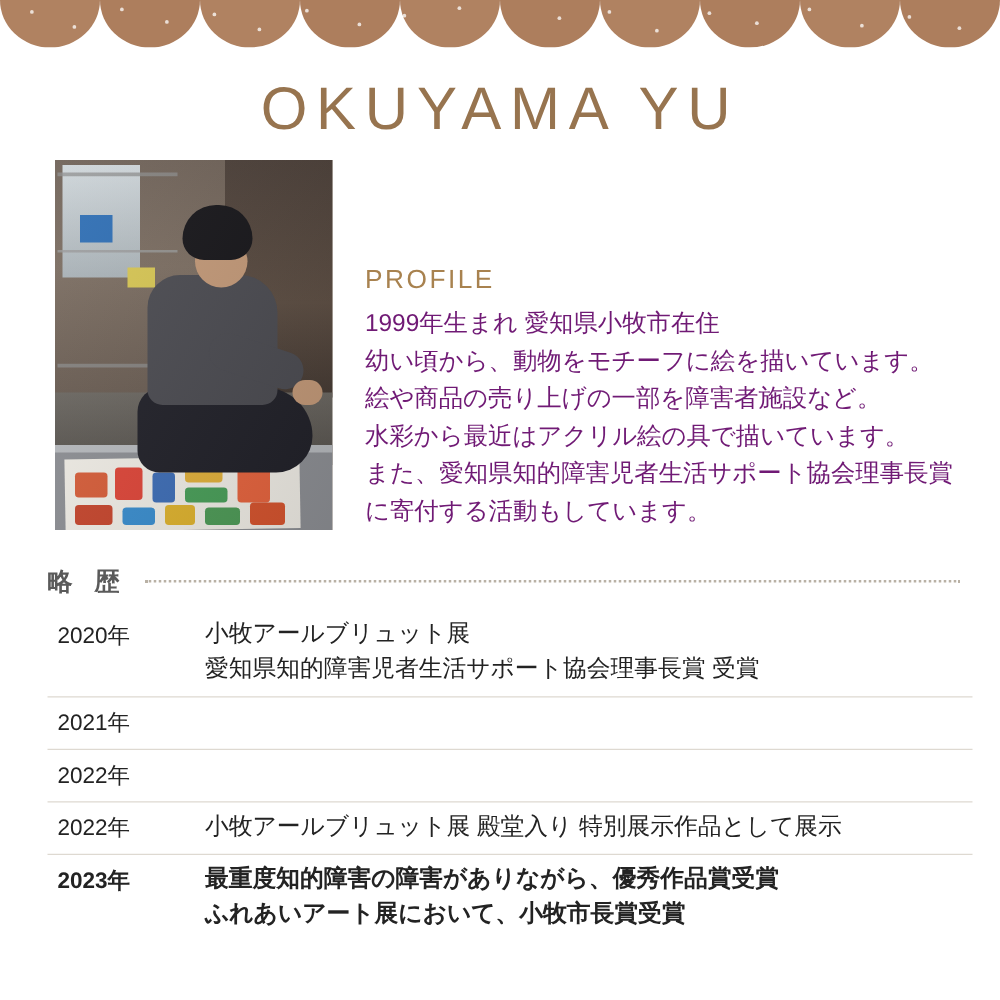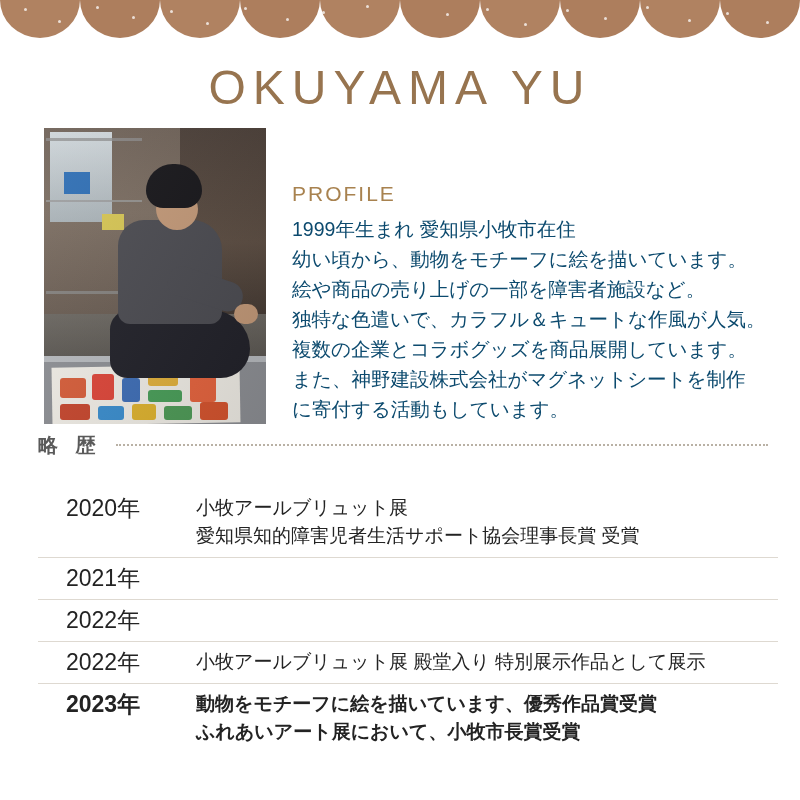--- a/index.html
+++ b/index.html
@@ -204,28 +204,28 @@
   .profile-label {
     font-size: 21px;
     letter-spacing: 2px;
     color: #a8824f;
     margin-bottom: 8px;
     font-weight: 400;
   }
   .profile-line {
     font-size: 19.5px;
     line-height: 30px;
-    color: #0c4a6e;
+    color: #701a75;
     white-space: nowrap;
   }
 
   
   .history-head {
     position: absolute;
-    top: 432px;
+    top: 452px;
     left: 38px;
     width: 730px;
     display: flex;
     align-items: center;
   }
   .history-title {
     font-size: 20px;
     letter-spacing: 6px;
     color: #5a5a5a;
     font-weight: 700;
@@ -246,33 +246,32 @@
   }
   .hrow {
     display: flex;
     align-items: flex-start;
     padding: 6px 0 7px 0;
     border-bottom: 1px solid #ded9d1;
   }
   .hrow:last-child { border-bottom: none; font-weight: bold; }
   .hyear {
     flex: 0 0 118px;
-    font-size: 23px;
+    font-size: 18px;
     color: #232323;
     padding-left: 8px;
     line-height: 28px;
-    margin-left: 20px;
   }
   .hdesc {
     flex: 1 1 auto;
     font-size: 19px;
     color: #232323;
     line-height: 28px;
   }
-  .hdesc div { white-space: nowrap; margin-left: 12px; }
+  .hdesc div { white-space: nowrap; }
 </style>
 </head>
 <body>
 
 <div class="scallop-band">
   <div class="scallop-row">
     <div class="scallop-dot"></div>
     <div class="scallop-dot"></div>
     <div class="scallop-dot"></div>
     <div class="scallop-dot"></div>
@@ -347,23 +346,22 @@
       <div class="ph-hair"></div>
     </div>
     <div class="ph-glare"></div>
   </div>
 
   <div class="profile-text">
     <div class="profile-label">PROFILE</div>
     <div class="profile-line">1999年生まれ 愛知県小牧市在住</div>
     <div class="profile-line">幼い頃から、動物をモチーフに絵を描いています。</div>
     <div class="profile-line">絵や商品の売り上げの一部を障害者施設など。</div>
-    <div class="profile-line">独特な色遣いで、カラフル＆キュートな作風が人気。</div>
-    <div class="profile-line">複数の企業とコラボグッズを商品展開しています。</div>
-    <div class="profile-line">また、神野建設株式会社がマグネットシートを制作</div>
+    <div class="profile-line">水彩から最近はアクリル絵の具で描いています。</div>
+    <div class="profile-line">また、愛知県知的障害児者生活サポート協会理事長賞</div>
     <div class="profile-line">に寄付する活動もしています。</div>
   </div>
 </div>
 
 <div class="history-head">
   <div class="history-title">略 歴</div>
   <div class="history-dots"></div>
 </div>
 
 <div class="history-list">
@@ -387,18 +385,18 @@
   <div class="hrow">
     <div class="hyear">2022年</div>
     <div class="hdesc">
       <div>小牧アールブリュット展 殿堂入り 特別展示作品として展示</div>
     </div>
   </div>
 
   <div class="hrow">
     <div class="hyear">2023年</div>
     <div class="hdesc">
-      <div>動物をモチーフに絵を描いています、優秀作品賞受賞</div>
+      <div>最重度知的障害の障害がありながら、優秀作品賞受賞</div>
       <div>ふれあいアート展において、小牧市長賞受賞</div>
     </div>
   </div>
 
 </div>
 
 </body></html>

